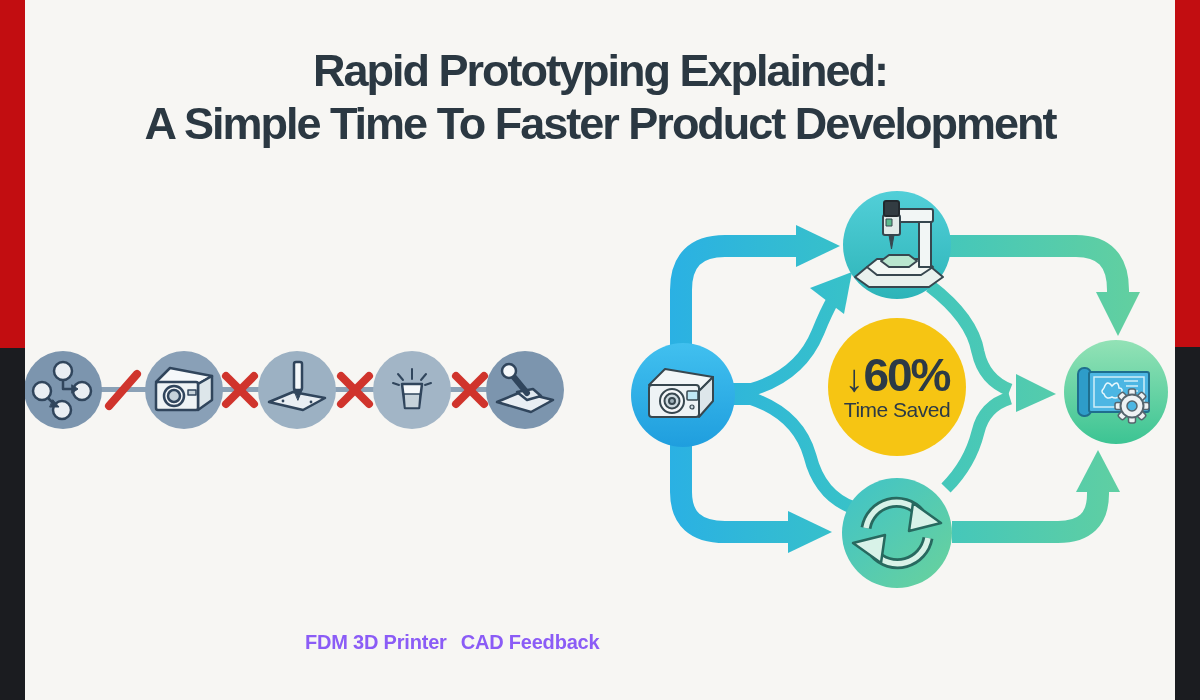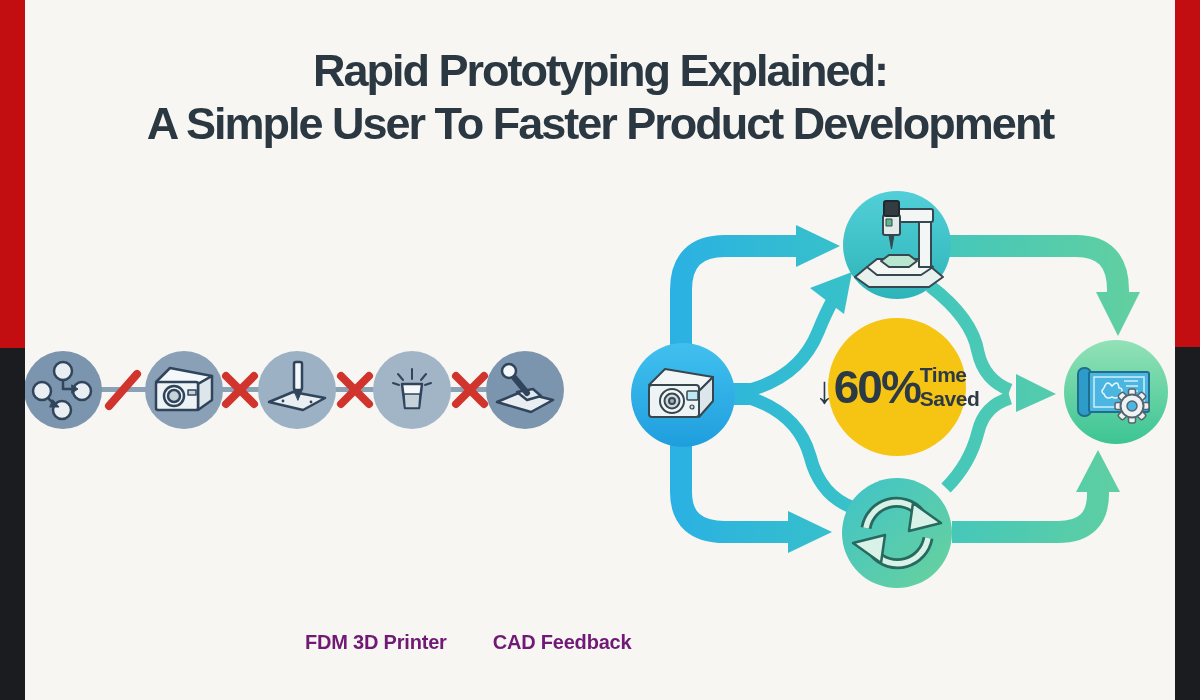--- a/index.html
+++ b/index.html
@@ -32,44 +32,44 @@
     position:absolute;width:78px;height:78px;border-radius:50%;
     display:flex;align-items:center;justify-content:center;z-index:2;
   }
   .sep{position:absolute;width:48px;height:48px;z-index:3;}
 
   
   .diagram{position:absolute;left:600px;top:170px;width:600px;height:430px;z-index:4;}
   .badge{
     position:absolute;left:828px;top:318px;width:138px;height:138px;
     border-radius:50%;background:#f6c513;z-index:6;
-    display:flex;flex-direction:row;align-items:center;justify-content:center;
+    display:flex;flex-direction:column;align-items:center;justify-content:center;
     color:#2c3a46;text-align:left;
   }
   .badge .big{font-size:46px;font-weight:700;letter-spacing:-2px;line-height:1;}
   .badge .big .dn{font-size:38px;font-weight:400;letter-spacing:0;}
-  .badge .sub{font-size:21px;font-weight:700;letter-spacing:-0.5px;}
+  .badge .sub{font-size:21px;font-weight:400;letter-spacing:-0.5px;}
 
   
   .legend{
-    position:absolute;left:305px;top:631px;display:flex;gap:46px;z-index:5;
-    color:#701a75;font-weight:700;font-size:20px;letter-spacing:-0.2px;white-space:nowrap;
+    position:absolute;left:305px;top:631px;display:flex;gap:14px;z-index:5;
+    color:#8b5cf6;font-weight:700;font-size:20px;letter-spacing:-0.2px;white-space:nowrap;
   }
 </style>
 </head>
 <body>
 
 <div class="bar bar-left-red"></div>
 <div class="bar bar-left-black"></div>
 <div class="bar bar-right-red"></div>
 <div class="bar bar-right-black"></div>
 
 <h1 class="title" style="margin:0;">
   <span class="t-line">Rapid Prototyping Explained:</span>
-  <span class="t-line">A Simple User To Faster Product Development</span>
+  <span class="t-line">A Simple Time To Faster Product Development</span>
 </h1>
 
 <div class="trad-line"></div>
 
 <div class="step-circle" style="left:24px;top:351px;background:#7c95ae;">
   <svg width="78" height="78" viewBox="-39 -39 78 78">
     <g stroke="#30455c" stroke-width="2.5" fill="#e9eef3" stroke-linejoin="round" stroke-linecap="round">
       <path d="M 0 -10 L 0 -1 L 8 -1" fill="none"></path>
       <path d="M -15 8 L -9 14" fill="none"></path>
       <circle cx="0" cy="-19" r="9"></circle>

